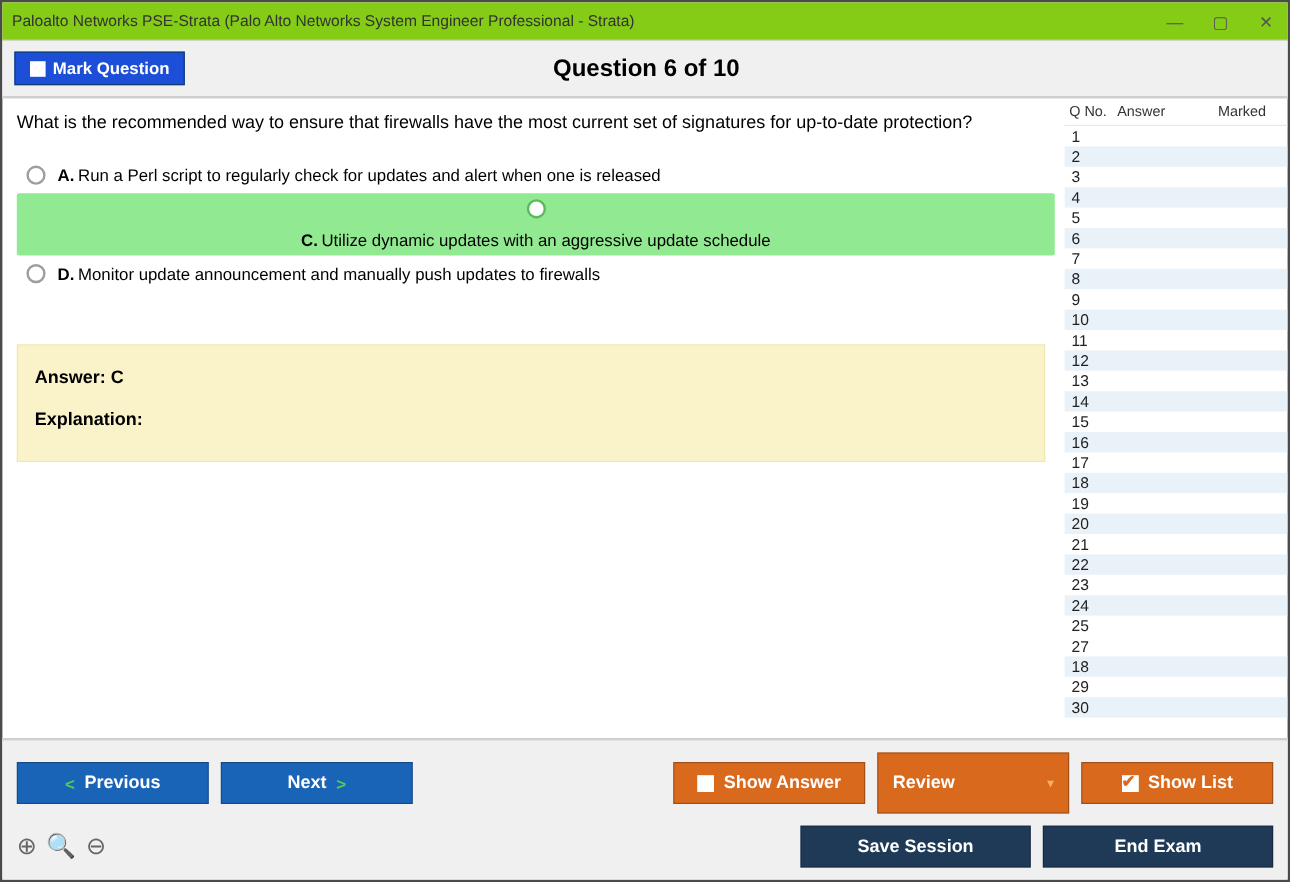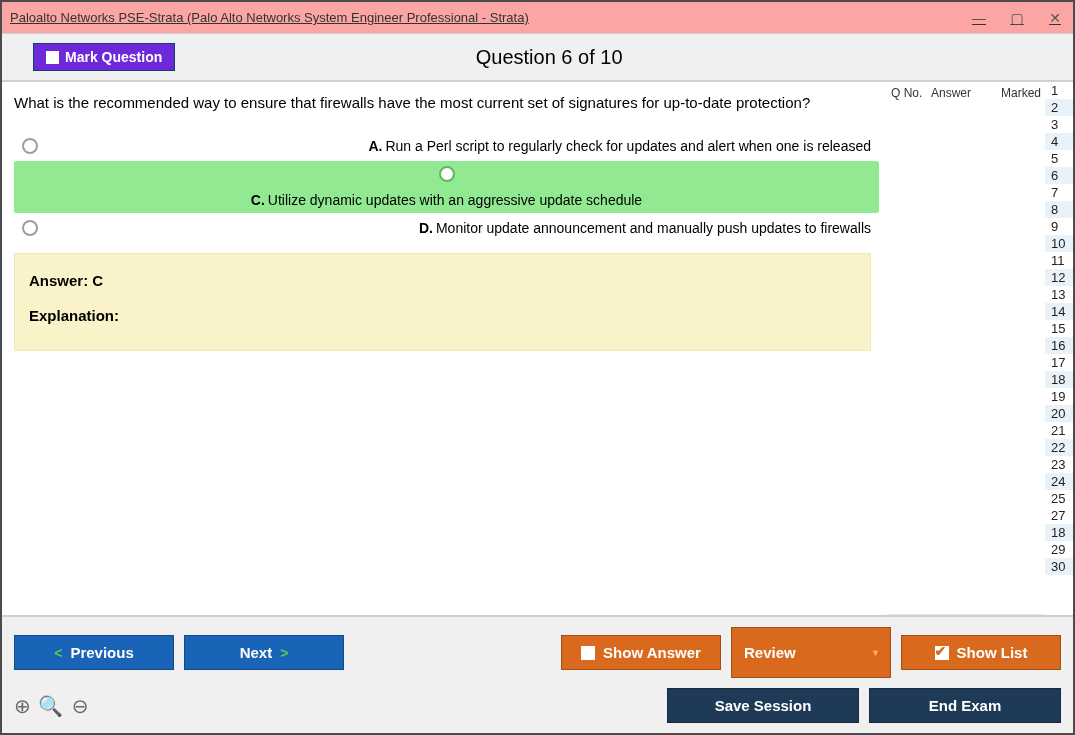--- a/index.html
+++ b/index.html
@@ -1,41 +1,41 @@
 <!DOCTYPE html>
 <html><head>
 <meta charset="utf-8">
 <style>
   * { box-sizing: border-box; margin: 0; padding: 0; }
   html, body { width: 1075px; height: 735px; font-family: Arial, Helvetica, sans-serif; font-size: 14px; background: #fff; }
   .window { width: 1075px; height: 735px; border: 2px solid #4b4b4b; display: flex; flex-direction: column; position: relative; }
-  .titlebar { background: #fca5a5; border-bottom: 1px solid #d0d0d0; height: 32px; display: flex; align-items: center; padding: 0 8px; font-size: 13px; color: #333; text-decoration: underline; }
+  .titlebar { background: #84cc16; border-bottom: 1px solid #d0d0d0; height: 32px; display: flex; align-items: center; padding: 0 8px; font-size: 13px; color: #333; }
   .titlebar .title { flex: 1; }
   .winbtns { display: flex; gap: 18px; color: #555; font-family: 'Segoe UI Symbol', Arial; }
   .winbtns span { width: 20px; text-align: center; cursor: default; font-size: 14px; }
   
   .header { background: #f0f0f0; padding: 9px 10px; display: flex; align-items: center; border-bottom: 2px solid #cfcfcf; }
-  .markq { background: #6d28d9; color: #fff; border: 1px solid #0c3f78; padding: 5px 12px; font-weight: bold; font-size: 14px; display: inline-flex; align-items: center; gap: 6px; cursor: pointer; margin-left: 21px; }
+  .markq { background: #1d4ed8; color: #fff; border: 1px solid #0c3f78; padding: 5px 12px; font-weight: bold; font-size: 14px; display: inline-flex; align-items: center; gap: 6px; cursor: pointer; }
   .markq .box { width: 13px; height: 13px; background: #fff; display:inline-block; }
-  .qnum { flex:1; text-align:center; font-weight: normal; font-size: 20px; color:#000; }
+  .qnum { flex:1; text-align:center; font-weight: bold; font-size: 20px; color:#000; }
 
   .body { flex:1; display:flex; overflow:hidden; }
   .main { flex:1; padding: 12px 8px 0 12px; overflow:auto; }
   .qtext { font-size: 15px; color:#000; margin-bottom: 22px; padding-right:10px; }
   .options { }
-  .opt { display:flex; align-items:center; gap:10px; padding:5px 8px; border-radius:2px; margin-bottom:2px;justify-content:space-between;}
+  .opt { display:flex; align-items:center; gap:10px; padding:5px 8px; border-radius:2px; margin-bottom:2px;}
   .opt.correct { background:#91ea91;flex-direction:column; }
   .radio { width:16px; height:16px; border:2px solid #9e9e9e; border-radius:50%; flex-shrink:0; background:#fff;}
   .opt.correct .radio { border-color:#5bb85b; }
   .opt b { font-weight:bold; margin-right:3px;}
-  .anscard { background:#faf3ca; border:1px solid #f0e8b0; margin-top:12px; padding:18px 14px 26px; width: calc(100% - 8px);}
+  .anscard { background:#faf3ca; border:1px solid #f0e8b0; margin-top:46px; padding:18px 14px 26px; width: calc(100% - 8px);}
   .anscard .al { font-weight:bold; margin-bottom:18px; font-size:15px;}
   .anscard .el { font-weight:bold; font-size:15px;}
 
-  .side { width:186px; border-left:0; display:flex; flex-direction:row; font-size:12px; }
+  .side { width:186px; border-left:0; display:flex; flex-direction:column; font-size:12px; }
   .side-head { display:flex; padding:4px 4px; color:#333; font-size:12px; border-bottom:1px solid #e8e8e8;}
   .side-head div:nth-child(1){width:40px;}
   .side-head div:nth-child(2){width:70px;}
   .side-head div:nth-child(3){flex:1;text-align:center;}
   .side-list { flex:1; overflow-y:scroll; }
   .side-row { padding:1px 6px; font-size:13px; color:#222;}
   .side-row.even { background:#eaf2f9; }
   
   .footer { background:#f0f0f0; border-top:2px solid #cfcfcf; padding:10px 12px 10px 12px; }
   .frow { display:flex; gap:10px; align-items:center; margin-bottom:10px;}

